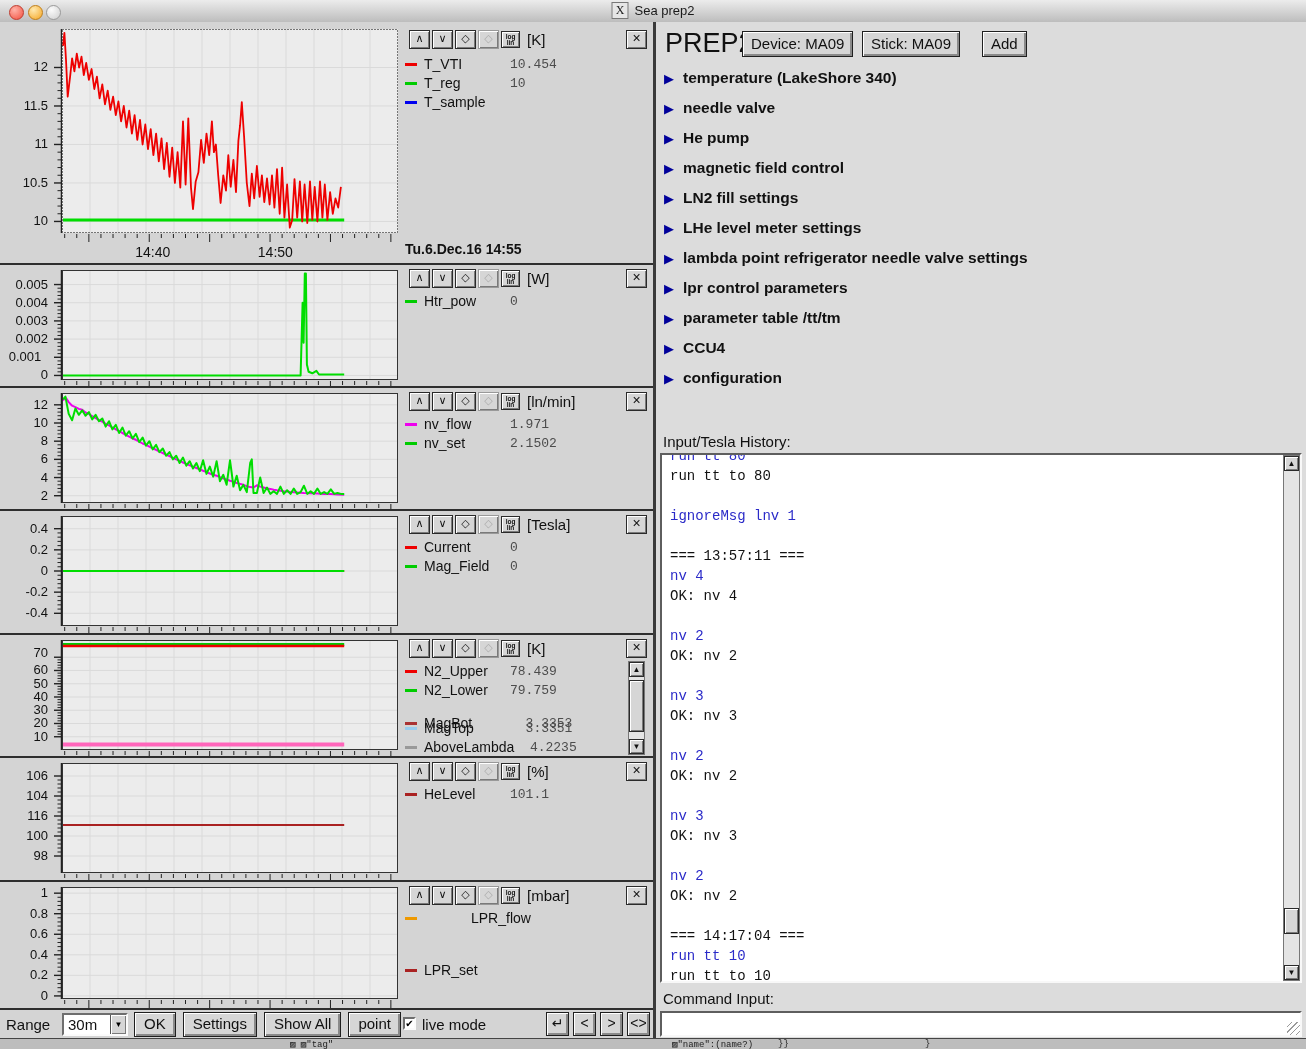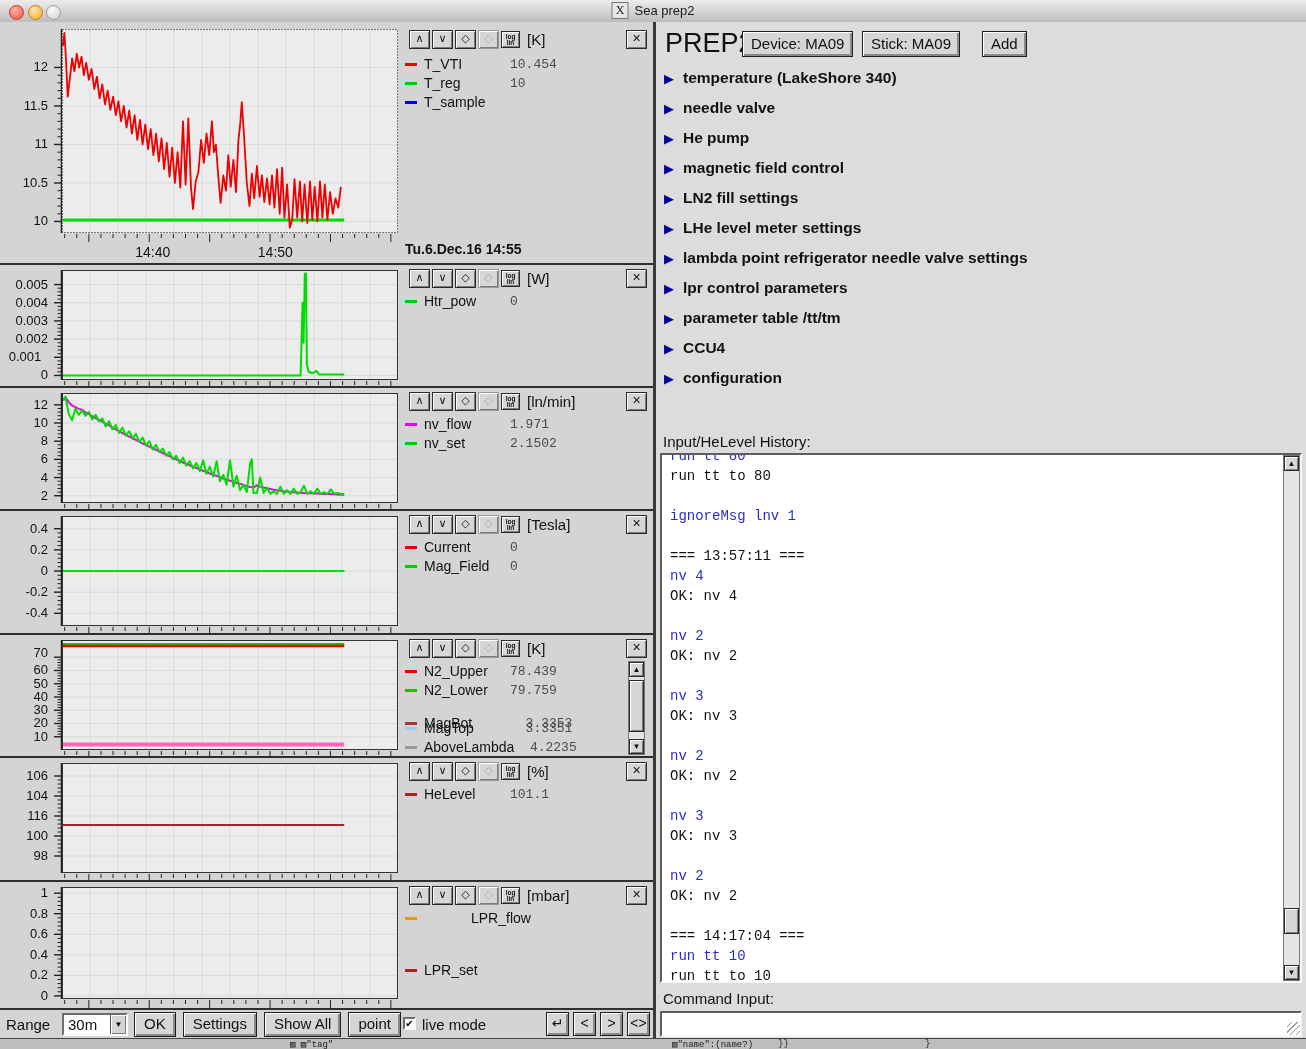--- a/index.html
+++ b/index.html
@@ -964,21 +964,21 @@
         </div>
         <div class="tree-row" style="top: 314px;">
           <span class="tri">▶</span>
           <span class="tlabel">CCU4</span>
         </div>
         <div class="tree-row" style="top: 344px;">
           <span class="tri">▶</span>
           <span class="tlabel">configuration</span>
         </div>
       </div>
-    <div class="io-label" style="top:411px">Input/HeLevel History:</div>
+    <div class="io-label" style="top:411px">Input/Tesla History:</div>
     <div class="io-box">
       <div class="io-lines" id="ioLines"><div class="hline cmd">run tt 80</div><div class="hline out">run tt to 80</div><div class="hline out"></div><div class="hline cmd">ignoreMsg lnv 1</div><div class="hline out"></div><div class="hline out">=== 13:57:11 ===</div><div class="hline cmd">nv 4</div><div class="hline out">OK: nv 4</div><div class="hline out"></div><div class="hline cmd">nv 2</div><div class="hline out">OK: nv 2</div><div class="hline out"></div><div class="hline cmd">nv 3</div><div class="hline out">OK: nv 3</div><div class="hline out"></div><div class="hline cmd">nv 2</div><div class="hline out">OK: nv 2</div><div class="hline out"></div><div class="hline cmd">nv 3</div><div class="hline out">OK: nv 3</div><div class="hline out"></div><div class="hline cmd">nv 2</div><div class="hline out">OK: nv 2</div><div class="hline out"></div><div class="hline out">=== 14:17:04 ===</div><div class="hline cmd">run tt 10</div><div class="hline out">run tt to 10</div></div>
       <div id="ioScroll"></div>
     <div class="vscroll" style="left: 621px; top: 0px; height: 526px;">
           <div class="sbtn" style="top: 0px;">▲</div>
           <div class="sbtn" style="top: 509px;">▼</div>
           <div class="sthumb" style="top: 452px; height: 26px;"></div>
         </div>
       </div>
     <div class="io-label" style="top:968px">Command Input:</div>

